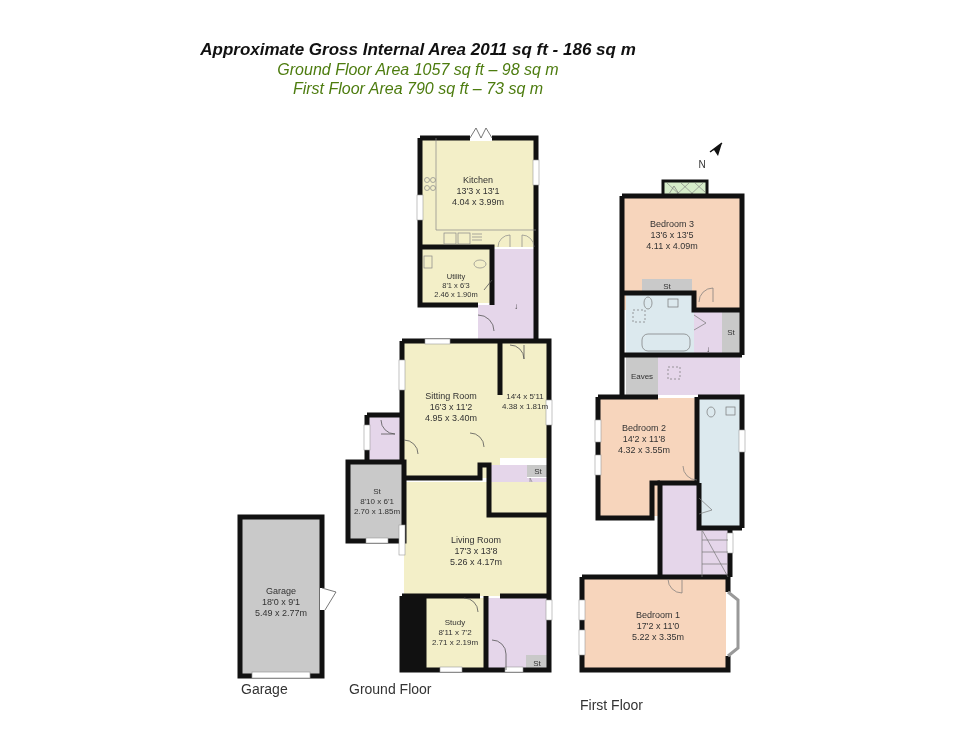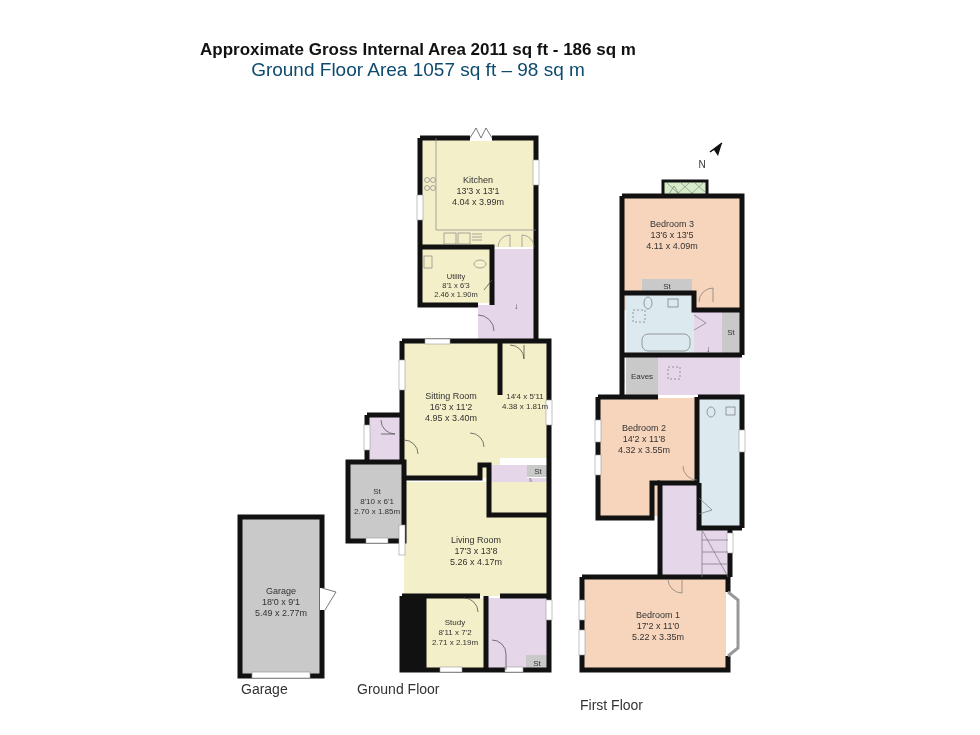--- a/index.html
+++ b/index.html
@@ -1,29 +1,30 @@
 <!DOCTYPE html>
 <html><head>
 <meta charset="utf-8">
 <style>
   html, body { margin:0; padding:0; background:#ffffff; }
   body { width:980px; height:735px; position:relative; overflow:hidden; font-family:"Liberation Sans", sans-serif; color:#2a2a2a; }
-  .header { position:absolute; left:0; top:40px; width:836px; text-align:center; }
+  .header { position:absolute; left:0; top:40px; width:836px; text-align:center;font-style:italic; }
   .header .title { font-weight:bold; font-size:17px; color:#111; line-height:20px; }
-  .header .sub { font-size:19px; line-height:19px; color:#0c4a6e; }
+  .header .sub { font-size:16px; line-height:19px; color:#4d7c0f; }
   svg.plan { position:absolute; left:0; top:0; }
   .rlabel { font-family:"Liberation Sans", sans-serif; fill:#333; text-anchor:middle; }
   .floor-label { position:absolute; font-size:14px; color:#333; }
 </style>
 </head>
 <body>
 
 <div class="header">
   <div class="title">Approximate Gross Internal Area 2011 sq ft - 186 sq m</div>
   <div class="sub">Ground Floor Area 1057 sq ft – 98 sq m</div>
+  <div class="sub">First Floor Area 790 sq ft – 73 sq m</div>
 </div>
 
 <svg class="plan" width="980" height="735" viewBox="0 0 980 735">
 
   <g>
     <rect x="240" y="517" width="82" height="159" fill="#c9c9c9" stroke="#111" stroke-width="5"></rect>
     <rect x="252" y="672" width="58" height="6" fill="#fff" stroke="#999" stroke-width="0.7"></rect>
     <rect x="320" y="588" width="5" height="22" fill="#fff"></rect>
     <path d="M322 588 L336 592 L325 610" fill="#fff" stroke="#555" stroke-width="0.8"></path>
     <text class="rlabel" font-size="9" x="281" y="594">Garage</text>
@@ -238,14 +239,14 @@
   </g>
 
   <g>
     <path d="M710 152 L722 143 L718 156 L714 150 Z" fill="#111"></path>
     <path d="M710 152 L722 143" stroke="#111" stroke-width="1.5"></path>
     <text x="702" y="168" font-size="10" class="rlabel">N</text>
   </g>
 </svg>
 
 <div class="floor-label" style="left:241px; top:681px;">Garage</div>
-<div class="floor-label" style="left:357px; top:681px;">Ground Floor</div>
+<div class="floor-label" style="left:349px; top:681px;">Ground Floor</div>
 <div class="floor-label" style="left:580px; top:681px;margin-top:16px;">First Floor</div>
 
 </body></html>

